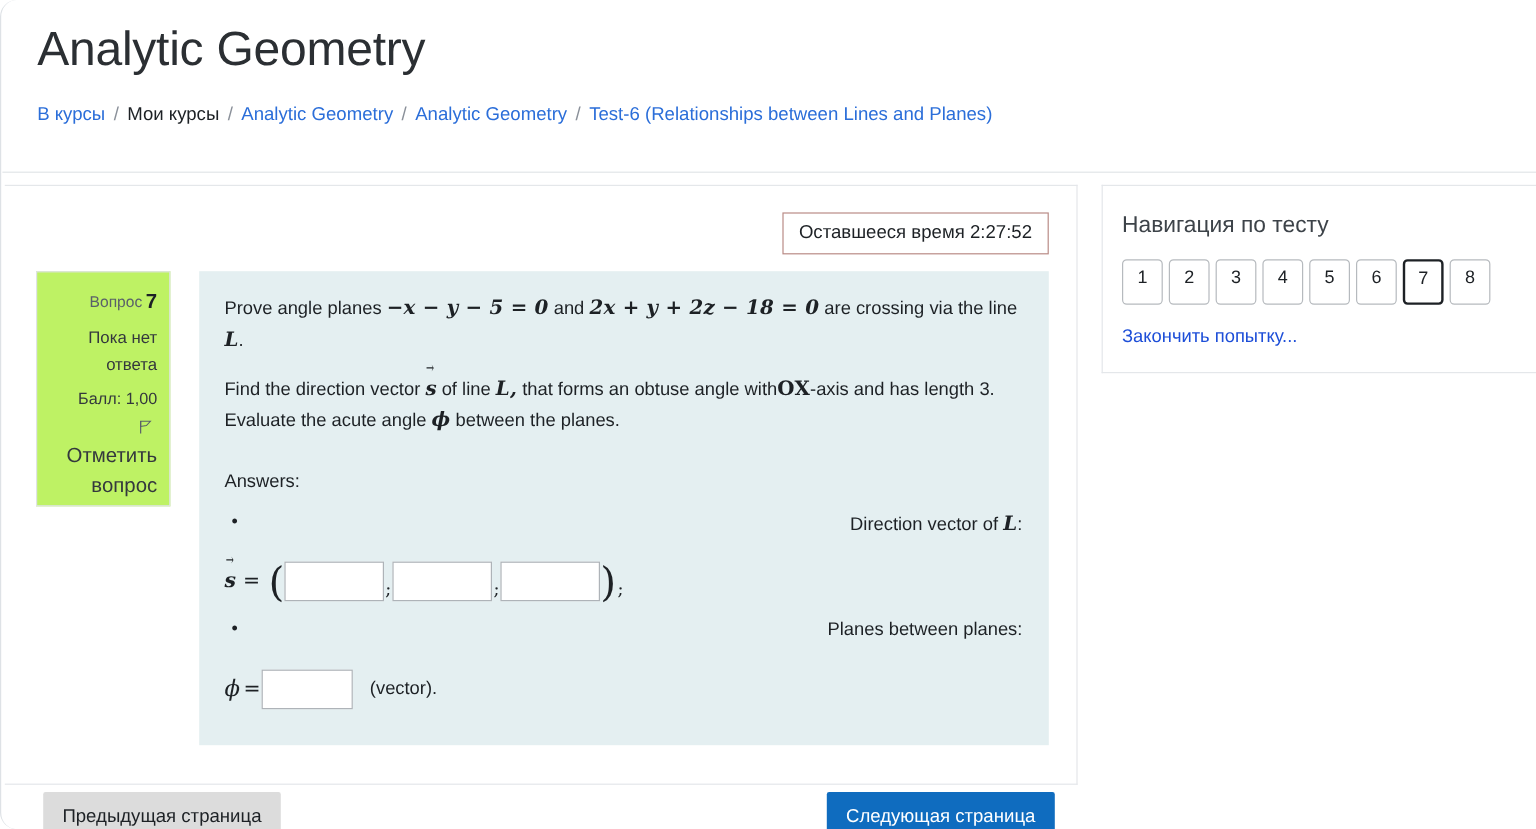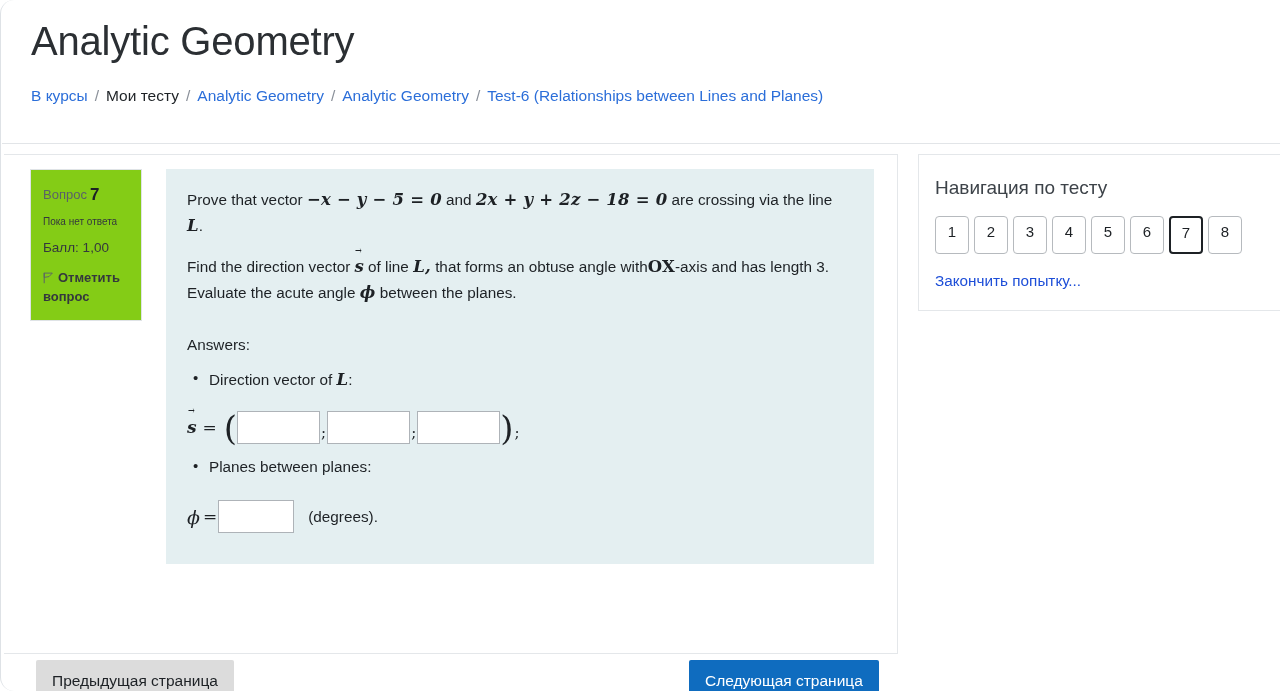--- a/index.html
+++ b/index.html
@@ -102,45 +102,44 @@
   .question-row {
     display: flex;
     align-items: flex-start;
     padding: 14px 0 0 26px;
   }
 
   .q-info {
     width: 112px;
     flex: 0 0 112px;
     border: 1px solid #dfe3e6;
-    background: #84cc16;
-    box-sizing: border-box;
-    padding: 12px 10px 14px 12px;
+    background: #bef264;
+    box-sizing: border-box;
+    padding: 12px 10px 4px 12px;
     font-size: 13px;
     line-height: 1.55;
     color: #5a6169;
+    text-align: right;
   }
   .q-info .q-num-label { color: #5a6169; font-size: 13px; }
   .q-info .q-num {
     color: #1d2125;
     font-weight: bold;
     font-size: 17px;
     vertical-align: -1px;
     margin-left: 3px;
   }
-  .q-info .q-state { color: #34383d; display: block; margin-top: 6px; font-size: 10px; }
+  .q-info .q-state { color: #34383d; display: block; margin-top: 6px; font-size: 14px; }
   .q-info .q-grade { color: #34383d; display: block; margin-top: 8px; font-size: 13.5px; }
   .q-flag {
     display: block;
-    margin-top: 10px;
     color: #34383d;
-    font-size: 13px;
+    font-size: 17px;
     cursor: pointer;
     line-height: 1.45;
-    font-weight: bold;
   }
   .flag-glyph {
     display: inline-block;
     width: 11px;
     height: 12px;
     margin-right: 4px;
     vertical-align: -2px;
   }
 
   .q-content {
@@ -190,20 +189,21 @@
 
   ul.ans-list {
     margin: 10px 0 0 0;
     padding-left: 22px;
     list-style: none;
   }
   ul.ans-list li {
     position: relative;
     margin-bottom: 2px;
     font-size: 15.3px;
+    text-align: right;
   }
   ul.ans-list li::before {
     content: "\2022";
     position: absolute;
     left: -16px;
     top: -1px;
     font-size: 15px;
     color: #1d2125;
   }
 
@@ -373,49 +373,52 @@
   }
 </style>
 </head>
 <body>
 
 <div class="page">
 
   <div class="header">
     <h1 class="page-title">Analytic Geometry</h1>
     <nav class="breadcrumb">
-      <a class="crumb-link">В курсы</a><span class="crumb-sep">/</span><span class="crumb-plain">Мои тесту</span><span class="crumb-sep">/</span><a class="crumb-link">Analytic Geometry</a><span class="crumb-sep">/</span><a class="crumb-link">Analytic Geometry</a><span class="crumb-sep">/</span><a class="crumb-link">Test-6 (Relationships between Lines and Planes)</a>
+      <a class="crumb-link">В курсы</a><span class="crumb-sep">/</span><span class="crumb-plain">Мои курсы</span><span class="crumb-sep">/</span><a class="crumb-link">Analytic Geometry</a><span class="crumb-sep">/</span><a class="crumb-link">Analytic Geometry</a><span class="crumb-sep">/</span><a class="crumb-link">Test-6 (Relationships between Lines and Planes)</a>
     </nav>
   </div>
   <div class="header-rule"></div>
 
   <div class="body-wrap">
 
     <div class="main-card">
 
+      <div class="timer-row">
+        <div class="timer-box">Оставшееся время 2:27:52</div>
+      </div>
 
       <div class="question-row">
 
         <div class="q-info">
           <div>
             <span class="q-num-label">Вопрос</span><span class="q-num">7</span>
           </div>
           <span class="q-state">Пока нет ответа</span>
           <span class="q-grade">Балл: 1,00</span>
           <span class="q-flag"><span class="flag-glyph"><svg width="11" height="12" viewBox="0 0 11 12">
                   <path d="M1.2 0.8 L1.2 11.2" stroke="#5a6169" stroke-width="1" fill="none"></path>
                   <path d="M1.2 1.1 L9.3 1.1 L6.0 4.6 L1.2 5.4 Z" stroke="#5a6169" stroke-width="0.9" fill="none"></path>
                 </svg></span><span>Отметить вопрос</span></span>
         </div>
 
         <div class="q-content">
 
           <div class="qtext">
             <p>
-              <span>Prove that vector</span>
+              <span>Prove angle planes</span>
               <span class="m">−x − y − 5 = 0</span>
               <span>and</span>
               <span class="m">2x + y + 2z − 18 = 0</span>
               <span>are crossing via the line</span>
               <span class="m">L</span><span>.</span>
             </p>
             <p class="second">
               <span>Find the direction vector</span>
               <span class="vec">s</span>
               <span>of line</span>
@@ -449,21 +452,21 @@
           </div>
 
           <ul class="ans-list">
             <li>Planes between planes:</li>
           </ul>
 
           <div class="phi-row">
             <span class="phi-sym">ϕ</span>
             <span class="phi-eq">=</span>
             <input class="phi-box" type="text" value="" style="">
-            <span class="degrees">(degrees).</span>
+            <span class="degrees">(vector).</span>
           </div>
 
         </div>
       </div>
     </div>
 
     <div class="btn-row">
       <button class="btn btn-prev">Предыдущая страница</button>
       <button class="btn btn-next">Следующая страница</button>
     </div>

